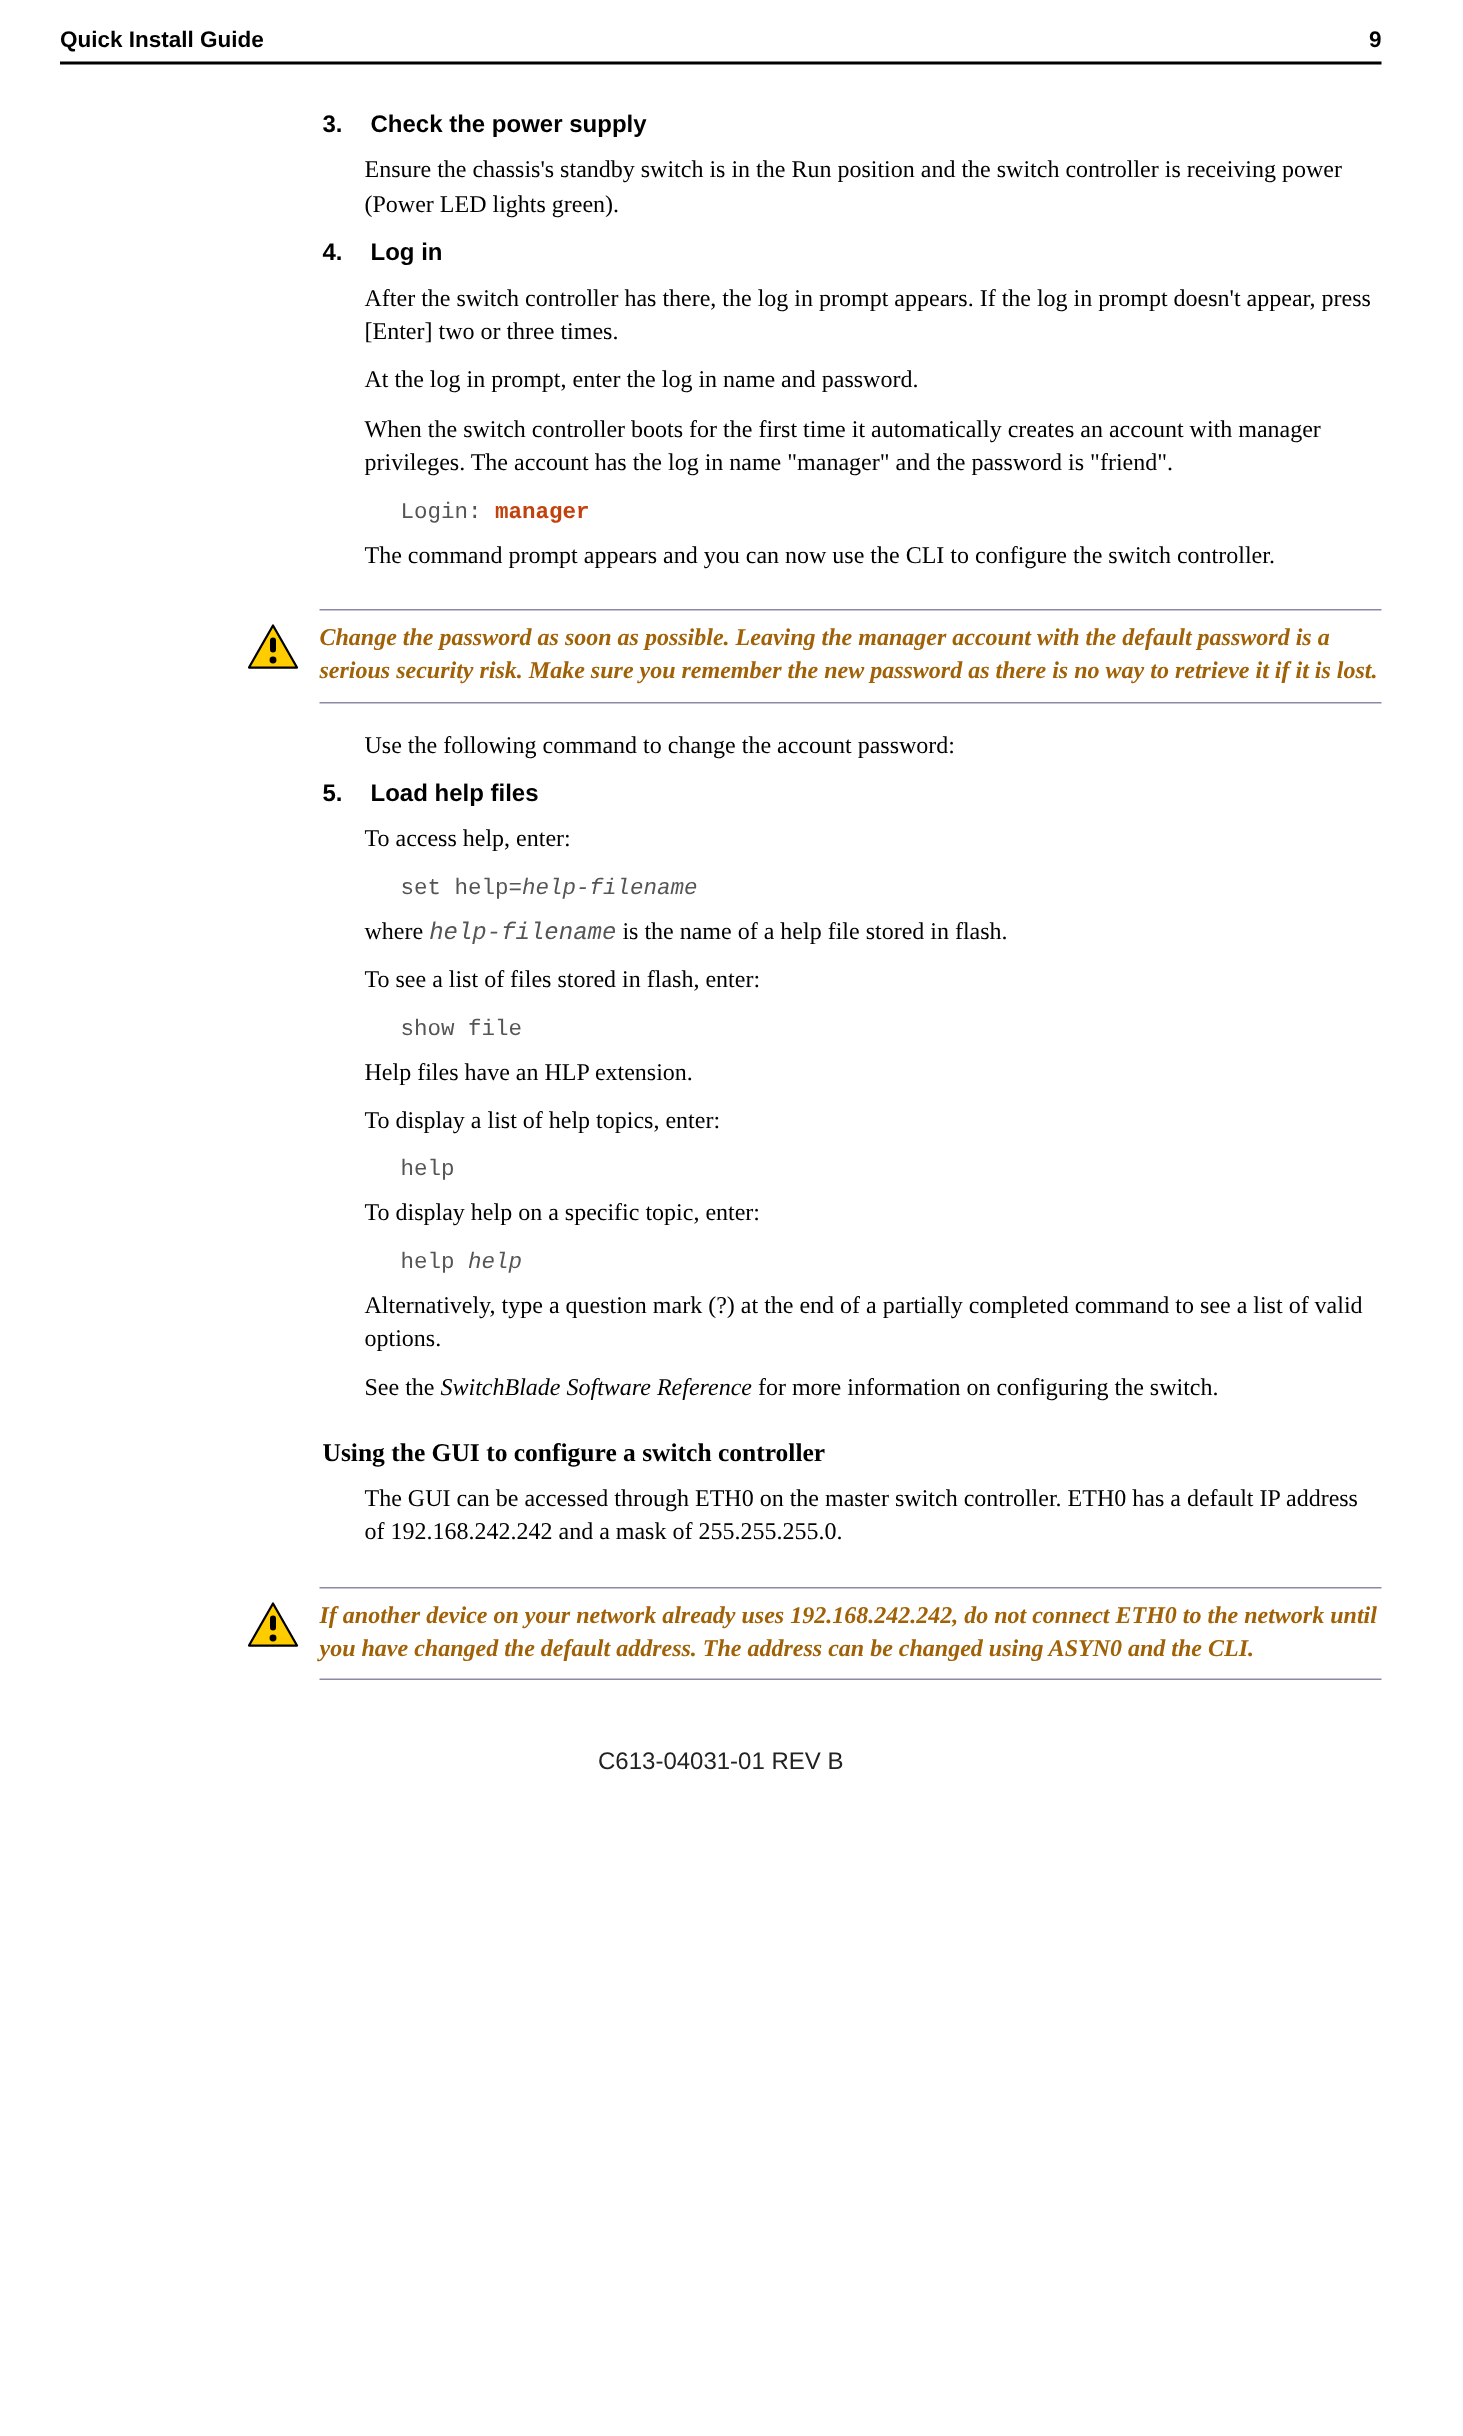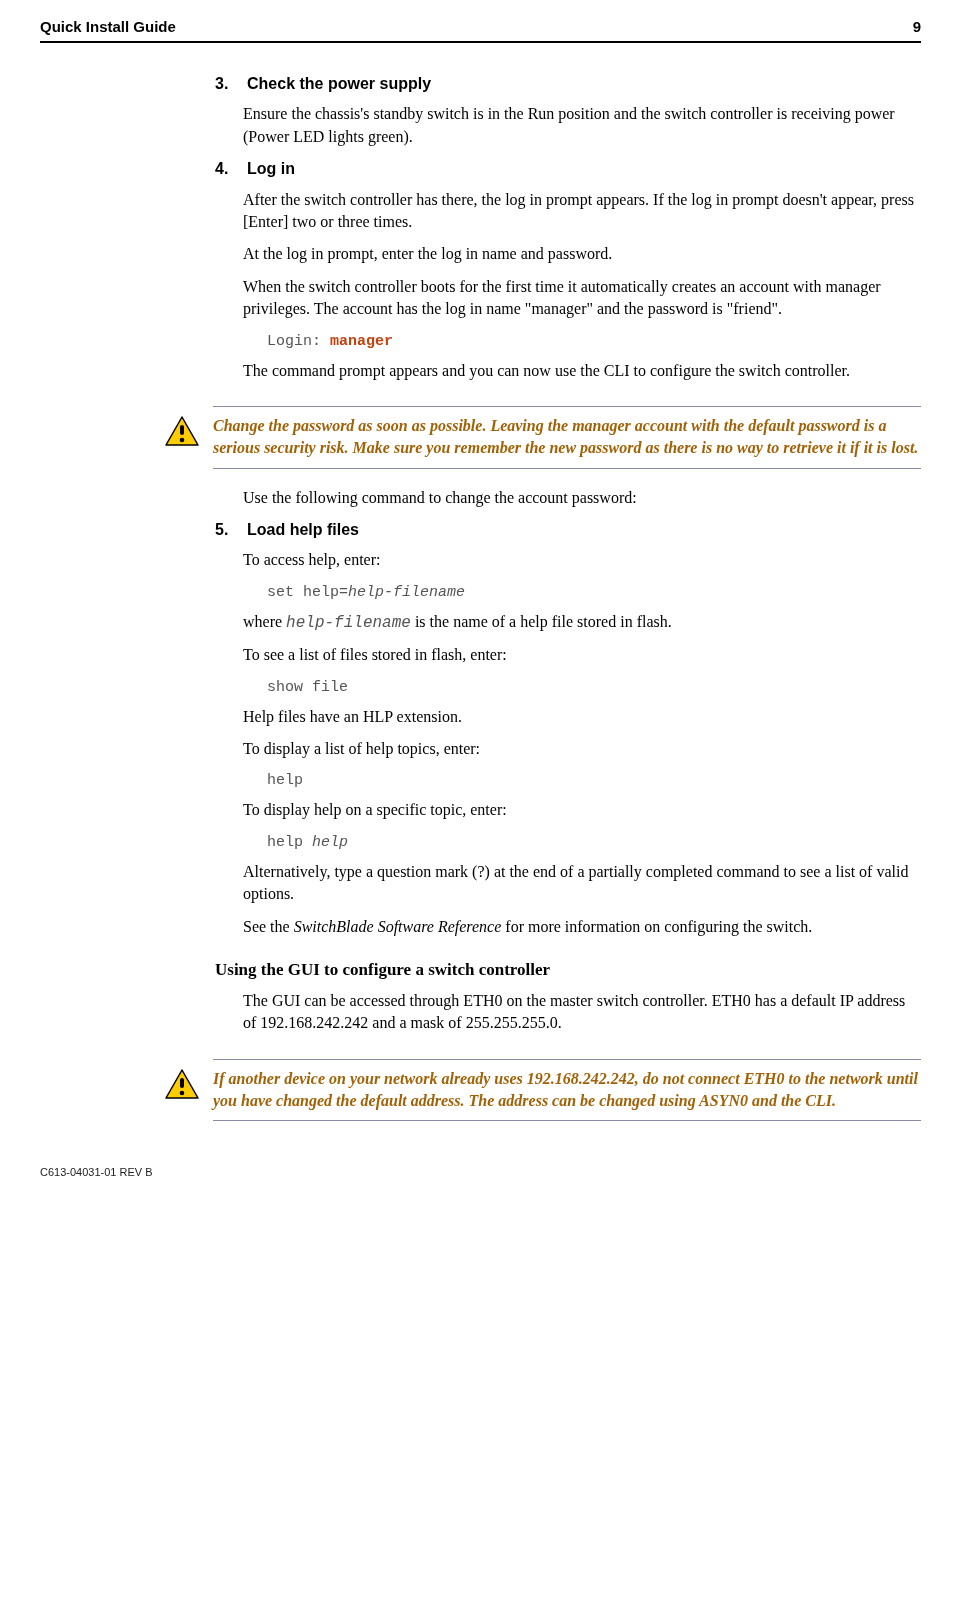--- a/index.html
+++ b/index.html
@@ -94,23 +94,24 @@
   }
   .section-heading {
     font-family: Liberation Serif, serif;
     font-weight: bold;
     font-size: 17px;
     margin-top: 20px;
     margin-bottom: 6px;
   }
   .footer {
     font-family: "Myriad Pro", "Segoe UI", Arial, sans-serif;
-    font-size: 11px;
+    font-size: 16px;
     color: #222;
     margin-top: 44px;
+    text-align: center;
   }
 </style>
 </head>
 <body>
 
 <div class="page">
 
   <div class="header-row">
     <span>Quick Install Guide</span>
     <span>9</span>

